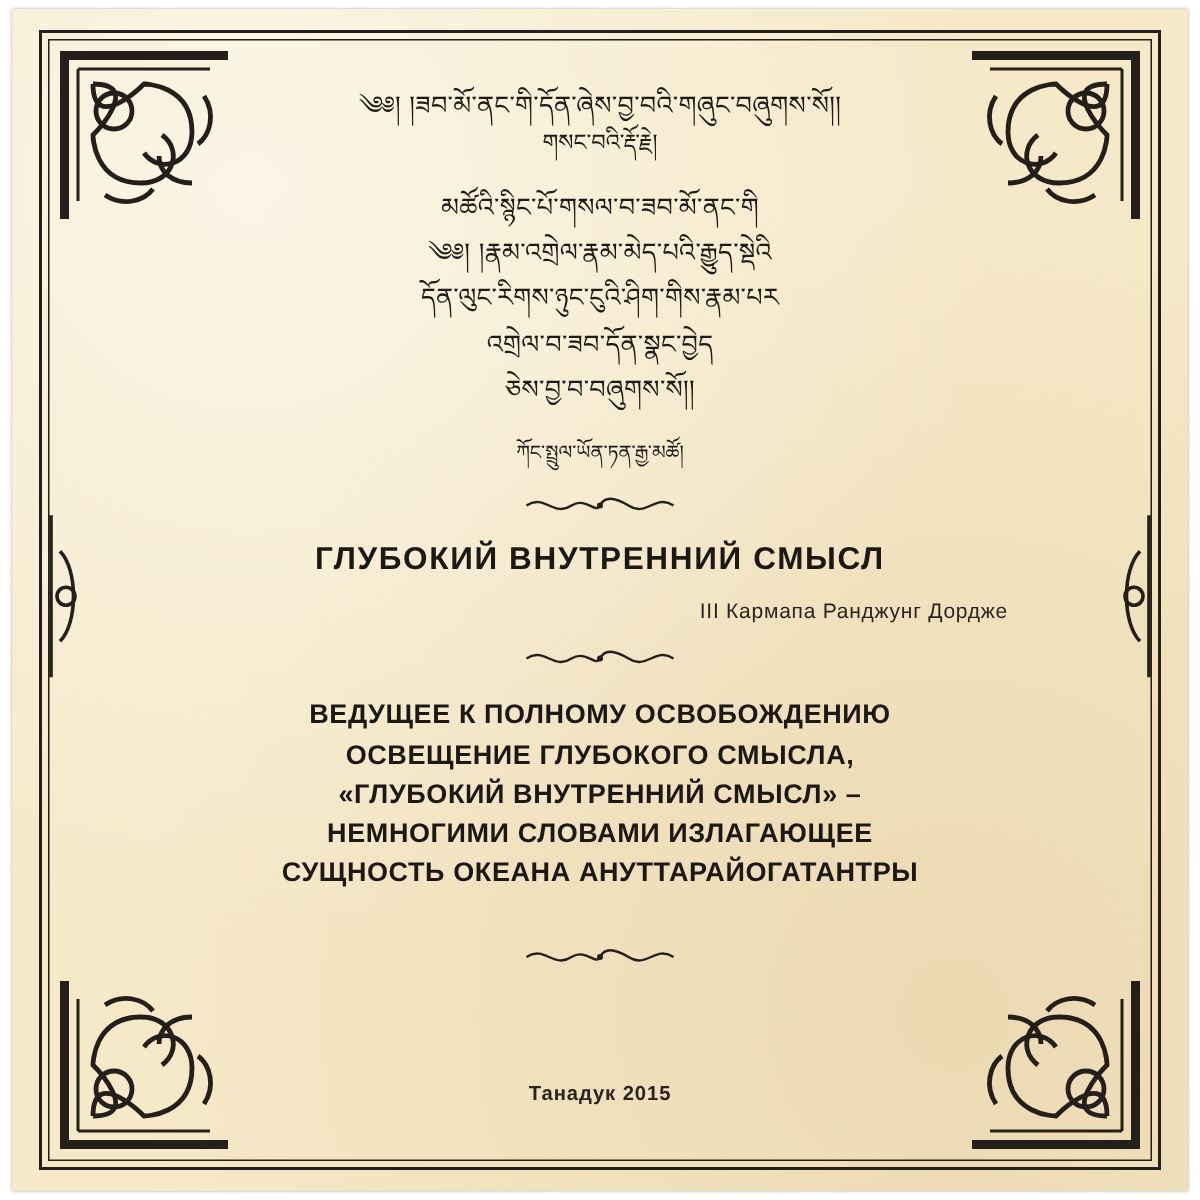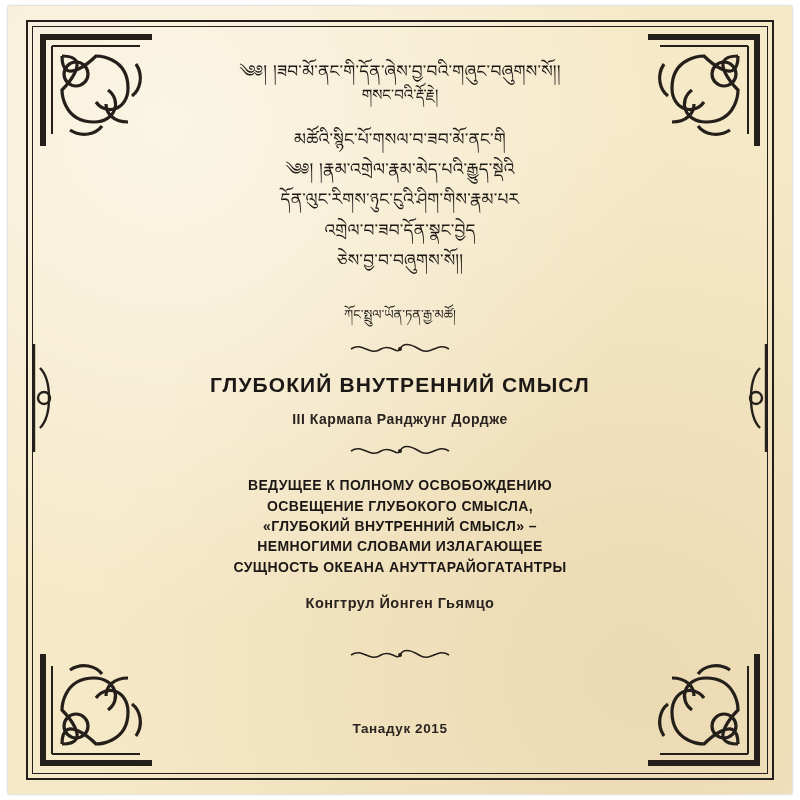--- a/index.html
+++ b/index.html
@@ -83,47 +83,48 @@
     color: #1d1a16;
     line-height: 1.55;
   }
   .tib-line {
     display: block;
     white-space: nowrap;
   }
   .tib-main  { font-size: 17px; letter-spacing: 0.2px; margin-top: 4px; }
   .tib-small { font-size: 15px; }
   .tib-block { margin-top: 18px; }
-  .tib-tiny  { font-size: 13px; margin-top: 32px; }
+  .tib-tiny  { font-size: 13px; margin-top: 20px; }
 
   
   .divider {
     margin: 16px auto;
     width: 110px;
     height: 16px;
     color: #241f1a;
   }
   .divider svg { display: block; width: 110px; height: 16px; }
 
   .title-main {
     font-size: 21px;
     font-weight: bold;
     letter-spacing: 1.1px;
     color: #1c1815;
     margin-top: 16px;
   }
   .author-1 {
     font-size: 14px;
-    font-weight: bold;
+    font-weight: normal;
     letter-spacing: 0.5px;
     color: #2a2420;
     margin-top: 14px;
+    text-align: right;
   }
   .subtitle {
-    font-size: 14px;
+    font-size: 18px;
     font-weight: bold;
     line-height: 1.45;
     letter-spacing: 0.4px;
     color: #1c1815;
     margin-top: 4px;
   }
   .subtitle span { display: block; white-space: nowrap; }
   .author-2 {
     font-size: 14.5px;
     font-weight: bold;
@@ -252,21 +253,20 @@
     </div>
 
     <div class="subtitle">
       <span>ВЕДУЩЕЕ К ПОЛНОМУ ОСВОБОЖДЕНИЮ</span>
       <span>ОСВЕЩЕНИЕ ГЛУБОКОГО СМЫСЛА,</span>
       <span>«ГЛУБОКИЙ ВНУТРЕННИЙ СМЫСЛ» –</span>
       <span>НЕМНОГИМИ СЛОВАМИ ИЗЛАГАЮЩЕЕ</span>
       <span>СУЩНОСТЬ ОКЕАНА АНУТТАРАЙОГАТАНТРЫ</span>
     </div>
 
-    <div class="author-2">Конгтрул Йонген Гьямцо</div>
 
     <div class="divider" style="margin-top:36px;">
       <svg viewBox="0 0 110 16" fill="none" stroke="currentColor" stroke-width="1.6">
         <path d="M6 8 C18 0, 24 16, 36 8 C46 2, 52 14, 55 8 C58 2, 64 2, 74 8 C86 16, 92 0, 104 8"></path>
         <circle cx="55" cy="8" r="2" fill="currentColor" stroke="none"></circle>
       </svg>
     </div>
 
     <div class="imprint">Танадук 2015</div>
   </div>

